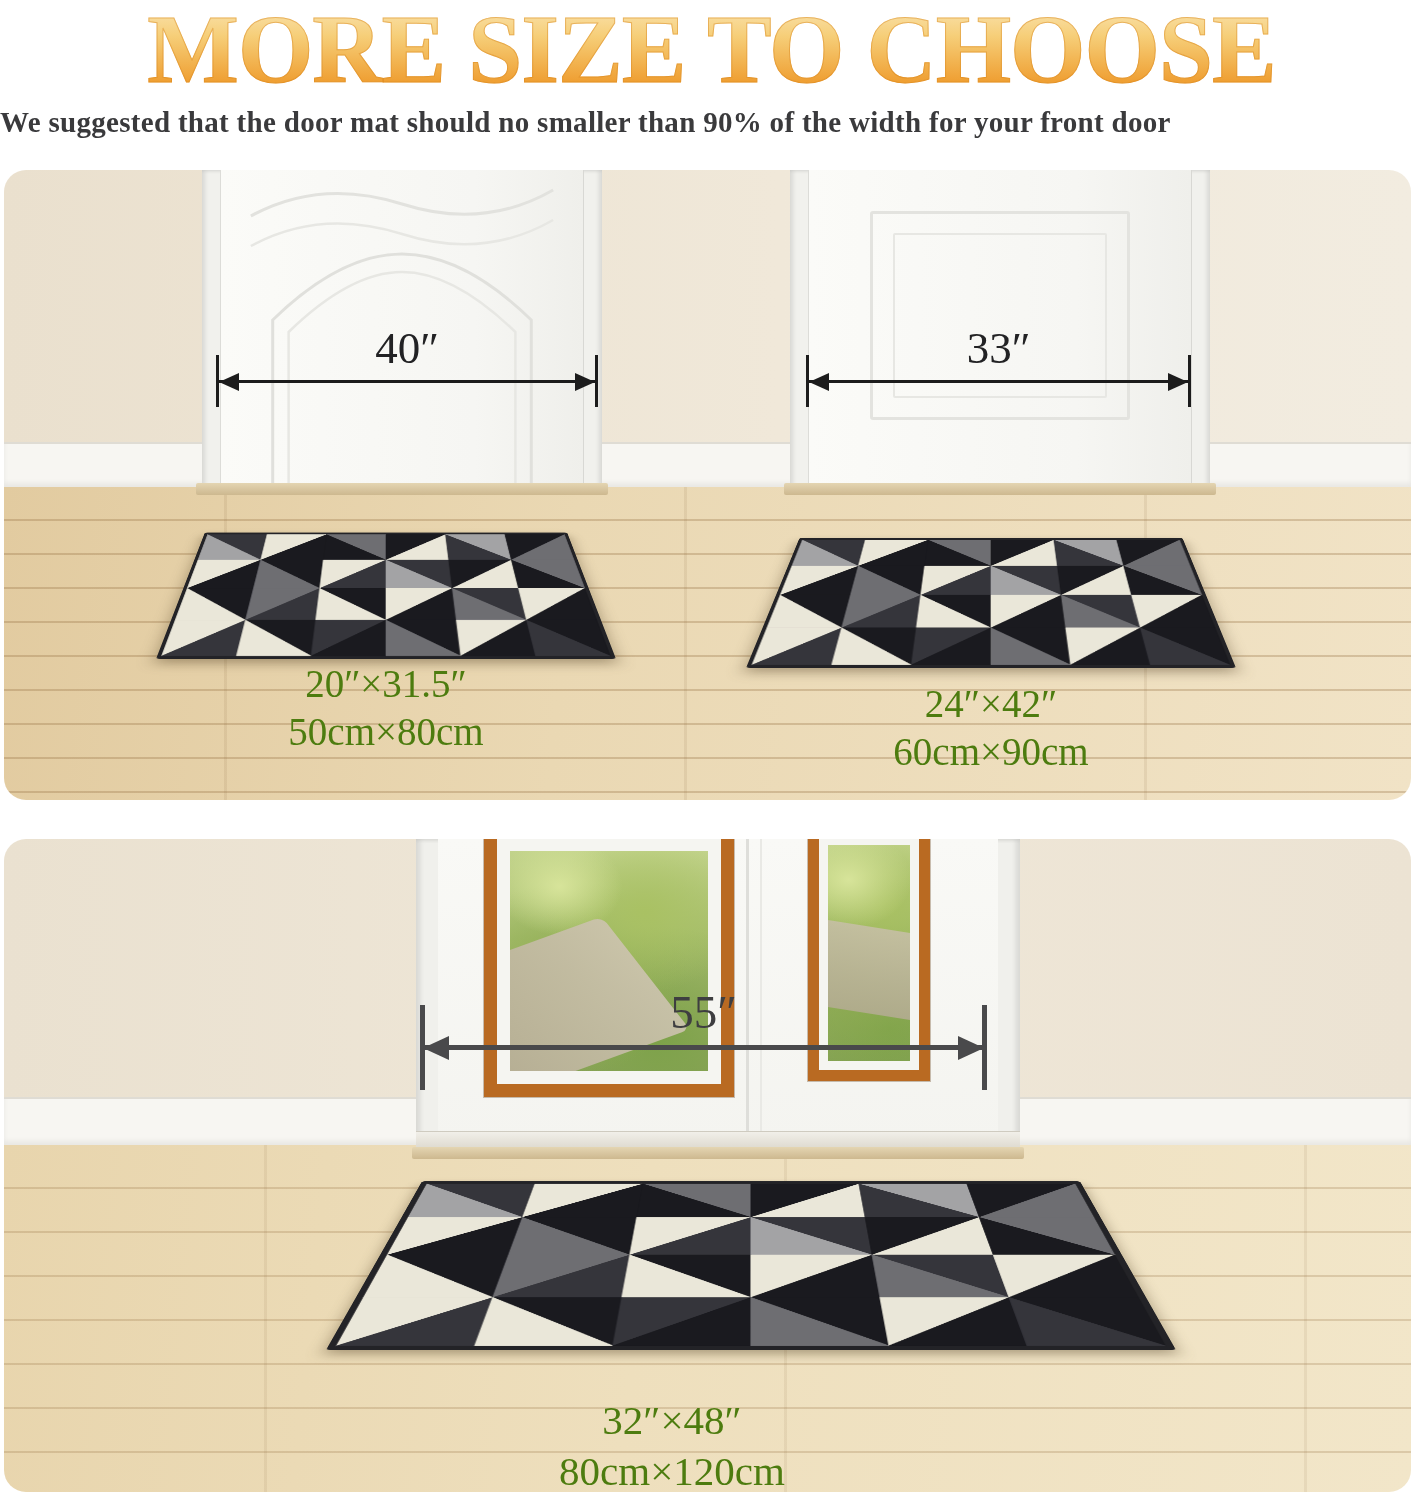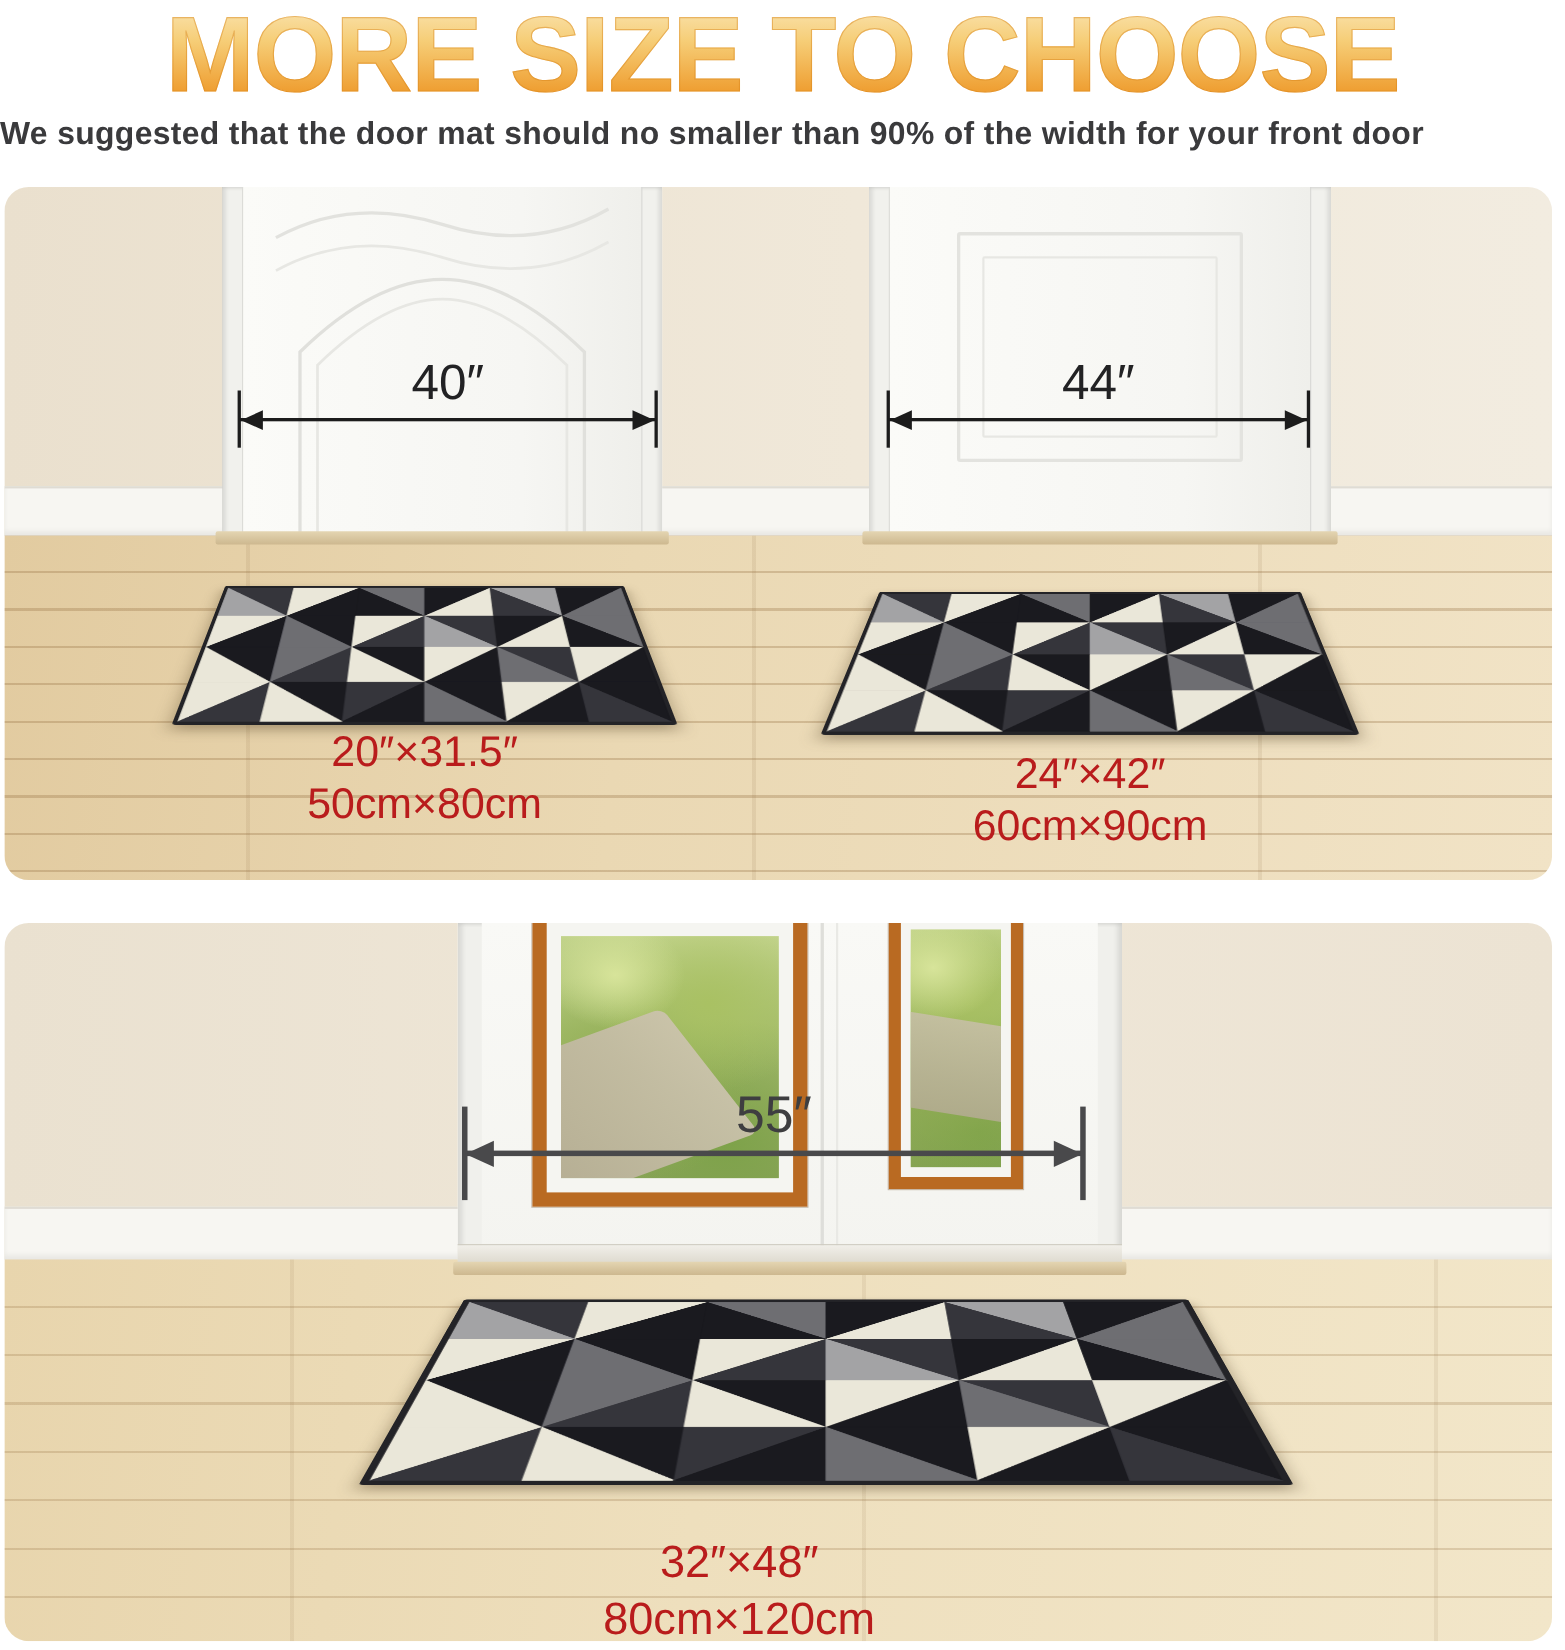--- a/index.html
+++ b/index.html
@@ -1,17 +1,17 @@
 <!DOCTYPE html>
 <html><head>
 <meta charset="utf-8">
 <style>
   * { margin:0; padding:0; box-sizing:border-box; }
   body { background:#ffffff; font-family:"Liberation Sans", sans-serif; }
-  .page { position:relative; width:1423px; height:1500px; background:#fff; overflow:hidden; }
+  .page { position:relative; width:1423px; height:1500px; background:#fff; overflow:hidden;font-family:Liberation Serif, serif; }
 
   
   .title {
     position:absolute; left:0; top:-6px; width:100%;
     text-align:center; white-space:nowrap;
     font-size:97px; font-weight:bold; letter-spacing:-1px;
     background:linear-gradient(180deg,#FBEBC4 0%, #F6CE78 38%, #EFA034 78%, #ED9520 100%);
     -webkit-background-clip:text; background-clip:text;
     color:transparent; -webkit-text-stroke:1px rgba(214,130,25,.45);
   }
@@ -86,21 +86,21 @@
 
   
   .mat { position:absolute; transform-origin:50% 100%;
     filter:drop-shadow(0 8px 9px rgba(72,56,28,.40)); }
   .mat svg { width:100%; height:100%; display:block; border-radius:4px; }
   .mat-small-left  { left:152px; top:209px; width:460px; height:280px; transform:perspective(850px) rotateX(55deg); }
   .mat-small-right { left:742px; top:208px; width:490px; height:290px; transform:perspective(850px) rotateX(55deg); }
   .mat-large { left:322px; top:111px; width:850px; height:400px; transform:perspective(1150px) rotateX(57deg); }
 
   .size-label { position:absolute; width:400px; text-align:center;
-    font-size:39px; line-height:1.24; color:#b91c1c; }
+    font-size:39px; line-height:1.24; color:#4d7c0f; }
   .size-label-tl { left:182px; top:490px; }
   .size-label-tr { left:787px; top:510px; }
   .size-label-b  { left:468px; top:556px; font-size:41px; }
 
   
   .fd-frame { position:absolute; left:412px; top:0; width:604px; height:306px; background:#F0F0EC;
     box-shadow:inset 4px 0 5px rgba(0,0,0,.10), inset -4px 0 5px rgba(0,0,0,.10); }
   .fd-door { position:absolute; left:22px; right:22px; top:0; bottom:0;
     background:linear-gradient(180deg,#F9F9F6 0%,#F4F4F0 100%); }
   .fd-stile { position:absolute; top:0; bottom:0; width:3px; background:#DEDEDA; }
@@ -162,21 +162,21 @@
       <div class="dim-label">40″</div>
       <div class="dim-line">
         <span class="tick tick-l"></span>
         <span class="ah ah-l"></span>
         <span class="ah ah-r"></span>
         <span class="tick tick-r"></span>
       </div>
     </div>
 
     <div class="dim" style="left:803px; top:152px; width:383px;">
-      <div class="dim-label">44″</div>
+      <div class="dim-label">33″</div>
       <div class="dim-line">
         <span class="tick tick-l"></span>
         <span class="ah ah-l"></span>
         <span class="ah ah-r"></span>
         <span class="tick tick-r"></span>
       </div>
     </div>
 
     <div class="mat mat-small-left">
       <svg class="mat-svg" viewBox="0 0 612 312" preserveAspectRatio="none">

